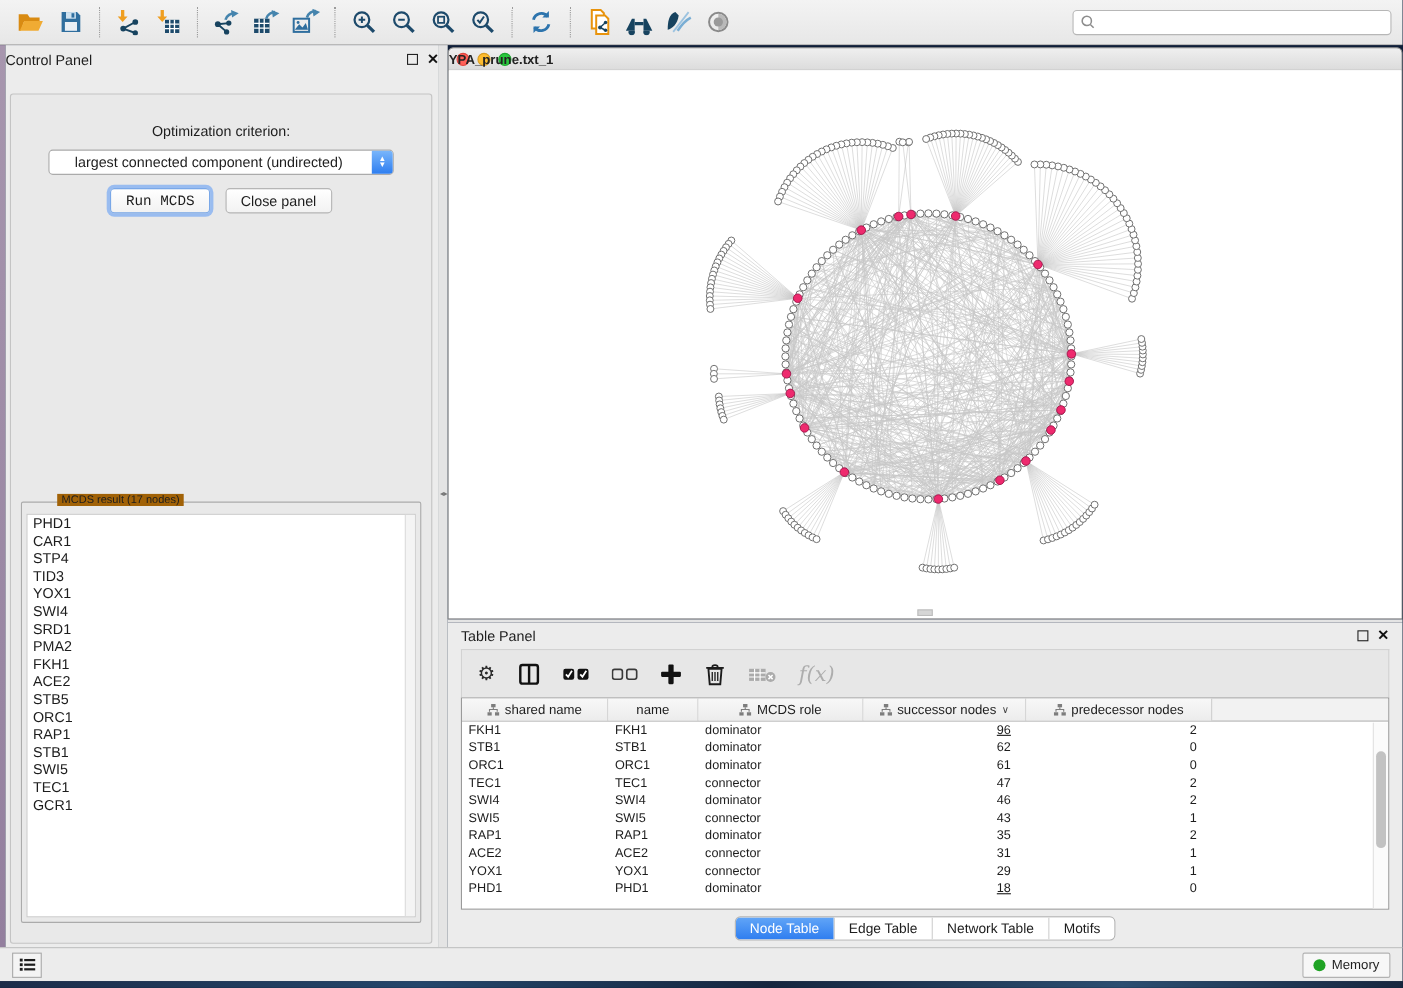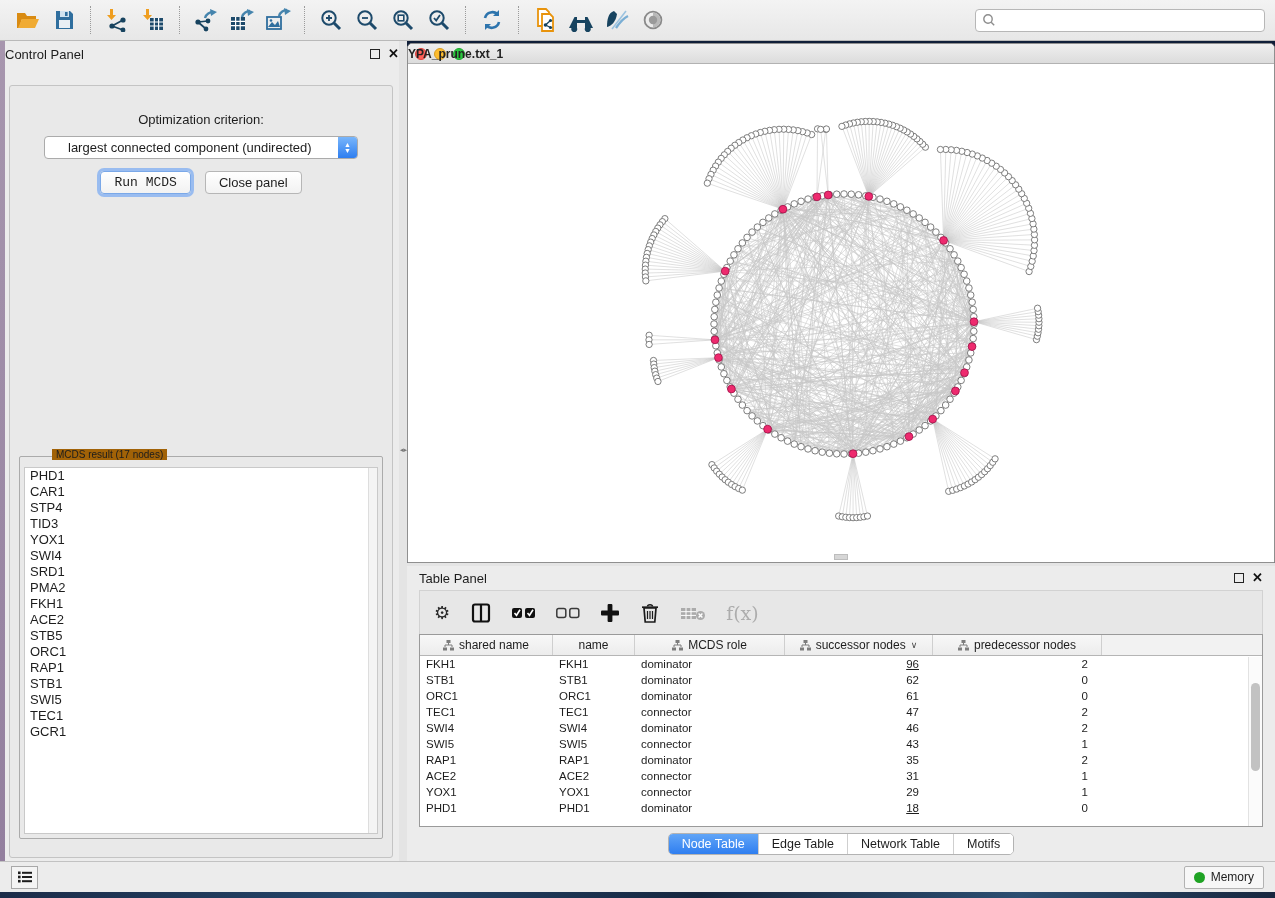--- a/index.html
+++ b/index.html
@@ -1416,21 +1416,21 @@
             </svg>
         </span>
         <span class="tp-icon">
           <svg width="26" height="16" viewBox="0 0 26 16">
               <rect x="1" y="3" width="15" height="11" fill="#ababab"></rect>
               <path d="M1 6.7h15M1 10.4h15M6 3v11M11 3v11" stroke="#fff" stroke-width="1"></path>
               <circle cx="20.5" cy="10.5" r="4.5" fill="#ababab"></circle>
               <path d="M18.6 8.6l3.8 3.8M22.4 8.6l-3.8 3.8" stroke="#fff" stroke-width="1.4"></path>
             </svg>
         </span>
-        <span class="tp-icon" style="font-family:'DejaVu Serif',serif;font-size:19px;color:#adadad;">f(x)</span>
+        <span class="tp-icon" style="font-family:'DejaVu Serif',serif;font-style:italic;font-size:19px;color:#adadad;">f(x)</span>
       </div>
       <div class="tablewrap">
         <div class="thead" id="thead">
             <div class="th" style="width: 133px;">
               <svg width="11" height="11" viewBox="0 0 11 11">
                 <rect x="3.5" y="0" width="4" height="3" fill="#7d7d7d"></rect>
                 <path d="M5.5 3v2M2 7V5h7v2" fill="none" stroke="#7d7d7d" stroke-width="1"></path>
                 <rect x="0" y="7.5" width="4" height="3" fill="#7d7d7d"></rect>
                 <rect x="7" y="7.5" width="4" height="3" fill="#7d7d7d"></rect>
               </svg>

